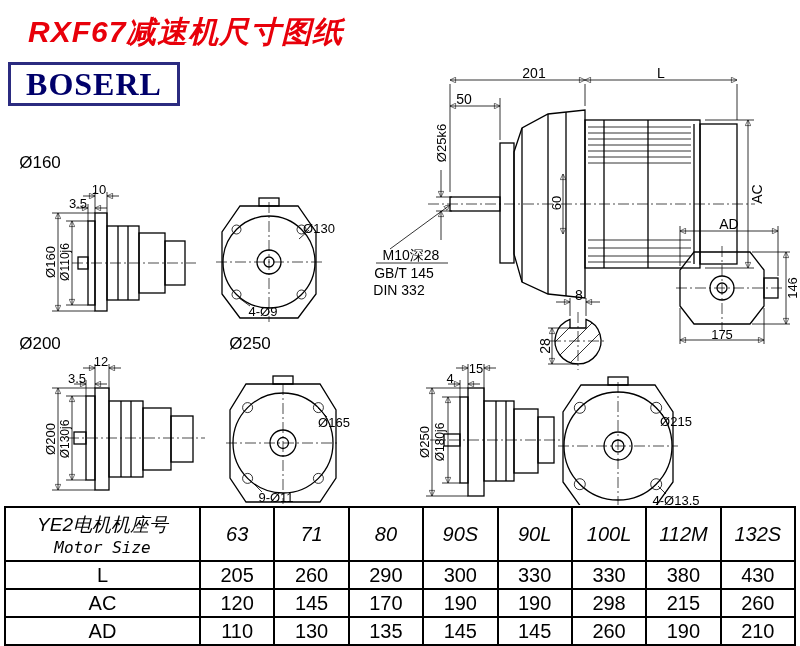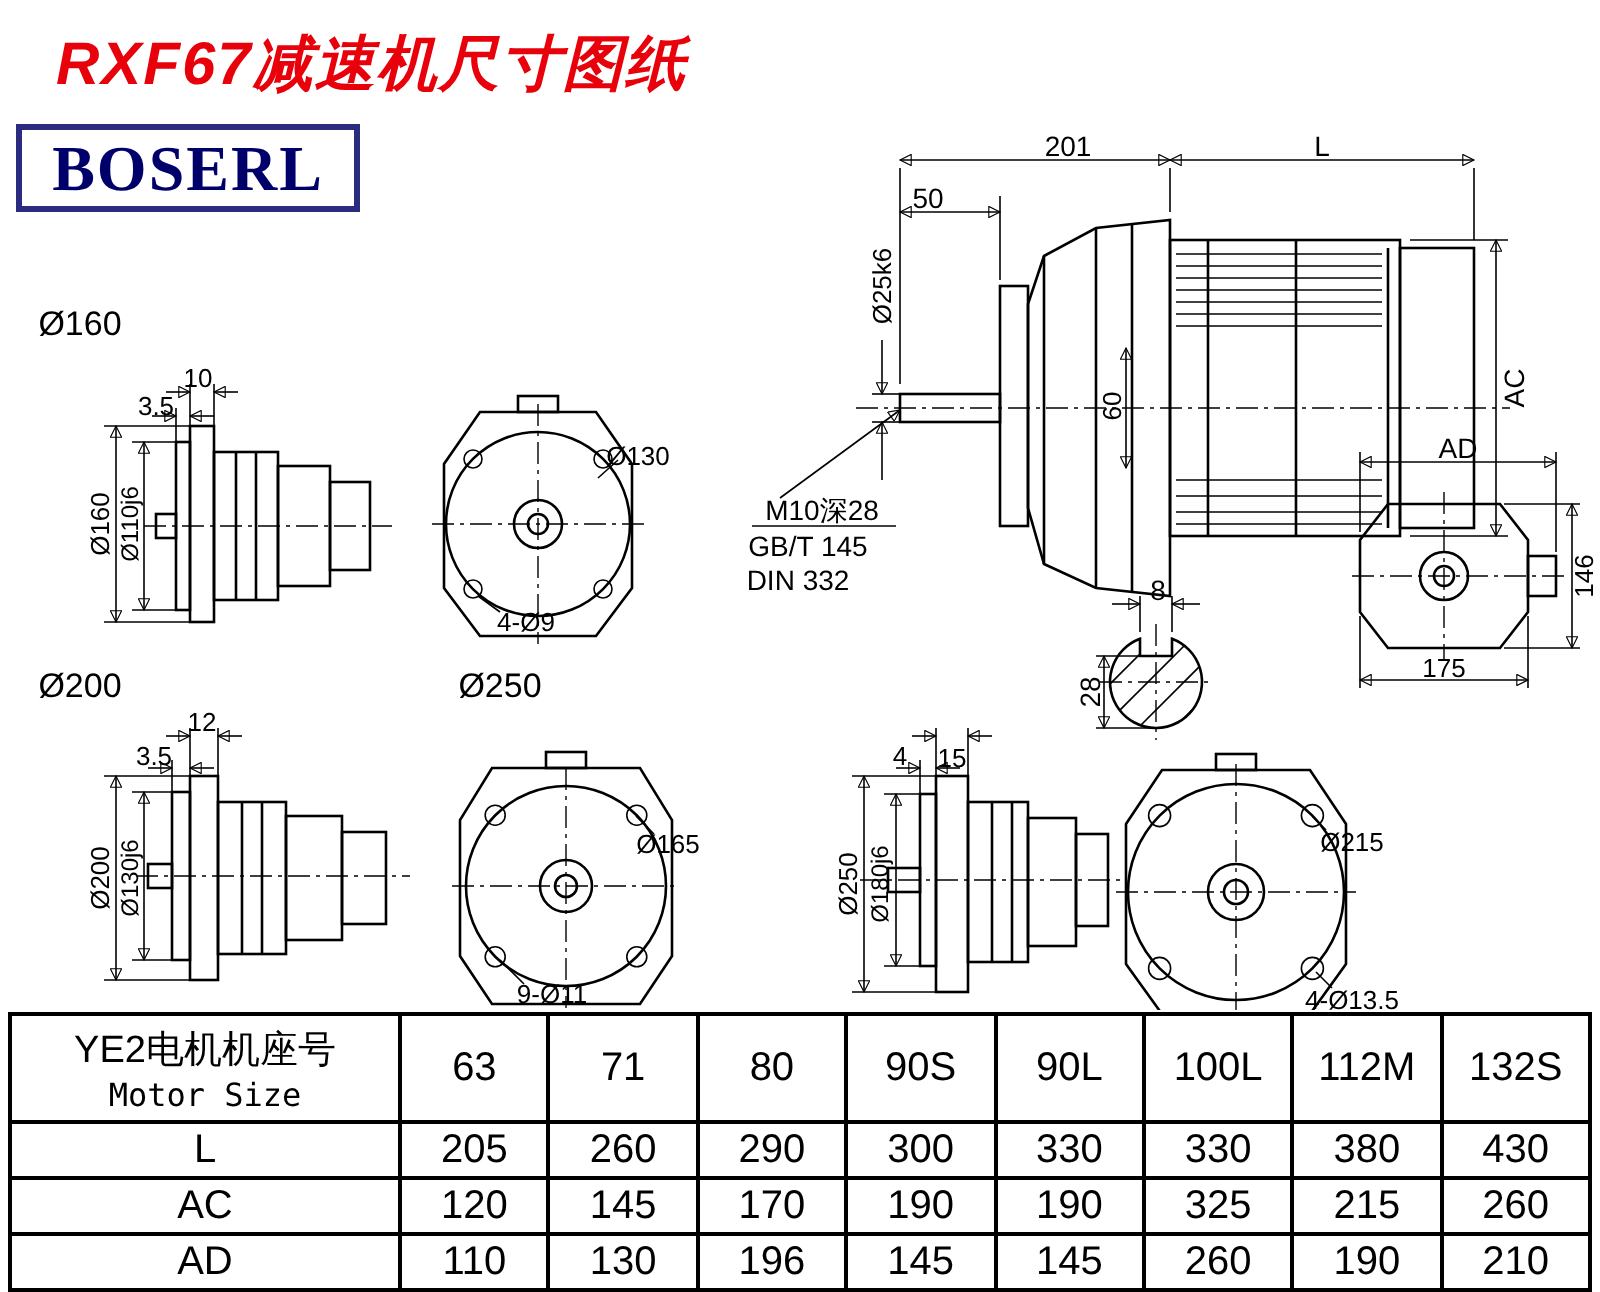--- a/index.html
+++ b/index.html
@@ -21,21 +21,21 @@
   .page-title { position:absolute; left:28px; top:12px; font-size:30px; font-weight:bold;
                 color:#e8000a; letter-spacing:1px; white-space:nowrap;font-style:italic; }
   .brand-box  { position:absolute; left:8px; top:62px; width:172px; height:44px;
                 border:3px solid #2b2b80; display:flex; align-items:center; justify-content:center; background:#fff; }
   .brand-text { font-family:"Liberation Serif",serif; font-size:32px; font-weight:bold;
                 color:#00006a; letter-spacing:1px;text-align:right; }
 
   table.dims { position:absolute; left:4px; top:506px; width:792px; border-collapse:collapse;
                table-layout:fixed; text-align:center; font-size:20px; }
   table.dims th, table.dims td { border:2px solid #000; padding:0; font-weight:normal; height:28px; }
-  table.dims tr.hdr th { height:54px; }
+  table.dims tr.hdr th { height:54px;font-style:italic; }
   .hdr-cn { font-size:19px; }
   .hdr-en { font-family:"DejaVu Sans Mono",monospace; font-size:16px; }
 </style>
 </head>
 <body>
 
 <svg width="800" height="505" viewBox="0 0 800 505" style="position:absolute;left:0;top:0">
   <defs>
     <marker id="arw" viewBox="0 0 10 10" refX="10" refY="5" markerWidth="11" markerHeight="7" orient="auto-start-reverse">
       <path d="M0,0 L10,5 L0,10 Z" fill="#000" stroke="none"></path>
@@ -290,21 +290,21 @@
 
 <div class="lbl vtitle" style="left:40px;top:343px">Ø200</div>
 <div class="lbl" style="left:101px;top:361px">12</div>
 <div class="lbl" style="left:77px;top:378px">3.5</div>
 <div class="lbl rot" style="left:50px;top:439px">Ø200</div>
 <div class="lbl rot small" style="left:65px;top:439px">Ø130j6</div>
 <div class="lbl" style="left:334px;top:422px">Ø165</div>
 <div class="lbl" style="left:276px;top:497px">9-Ø11</div>
 
 <div class="lbl vtitle" style="left:250px;top:343px">Ø250</div>
-<div class="lbl" style="left:476px;top:379px">15</div>
+<div class="lbl" style="left:476px;top:368px">15</div>
 <div class="lbl" style="left:450px;top:378px">4</div>
 <div class="lbl rot" style="left:424px;top:442px">Ø250</div>
 <div class="lbl rot small" style="left:440px;top:442px">Ø180j6</div>
 <div class="lbl" style="left:676px;top:421px">Ø215</div>
 <div class="lbl" style="left:676px;top:500px">4-Ø13.5</div>
 
 <table class="dims">
   <colgroup>
       <col style="width:195px">
       <col>
@@ -342,29 +342,29 @@
     <td>380</td>
     <td>430</td>
   </tr>
   <tr>
     <td>AC</td>
     <td>120</td>
     <td>145</td>
     <td>170</td>
     <td>190</td>
     <td>190</td>
-    <td>325</td>
+    <td>298</td>
     <td>215</td>
     <td>260</td>
   </tr>
   <tr>
     <td>AD</td>
     <td>110</td>
     <td>130</td>
-    <td>196</td>
+    <td>135</td>
     <td>145</td>
     <td>145</td>
     <td>260</td>
     <td>190</td>
     <td>210</td>
   </tr>
 </tbody>
   </table>
 
 </body></html>

